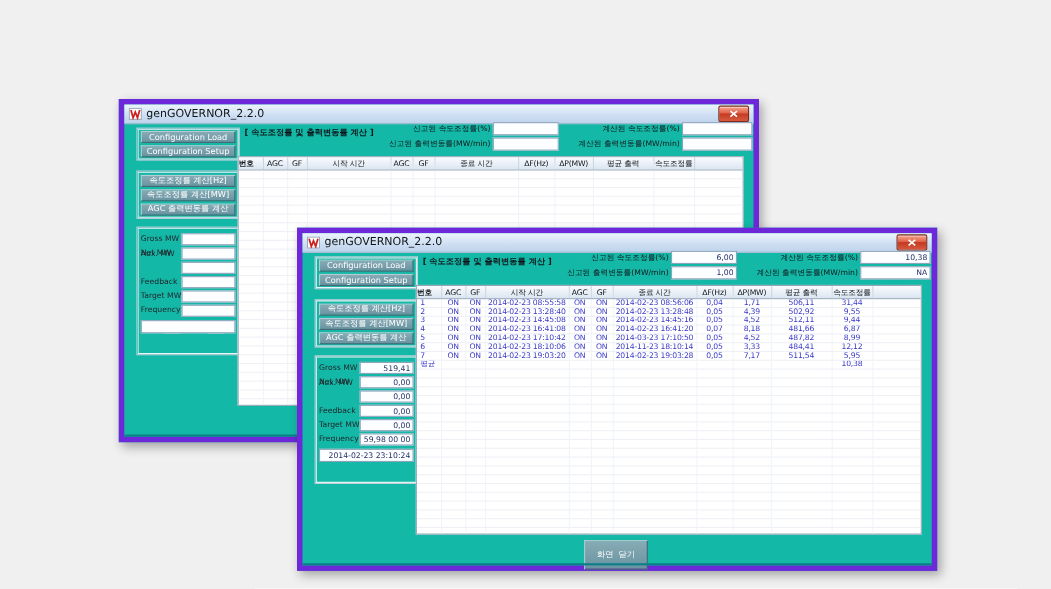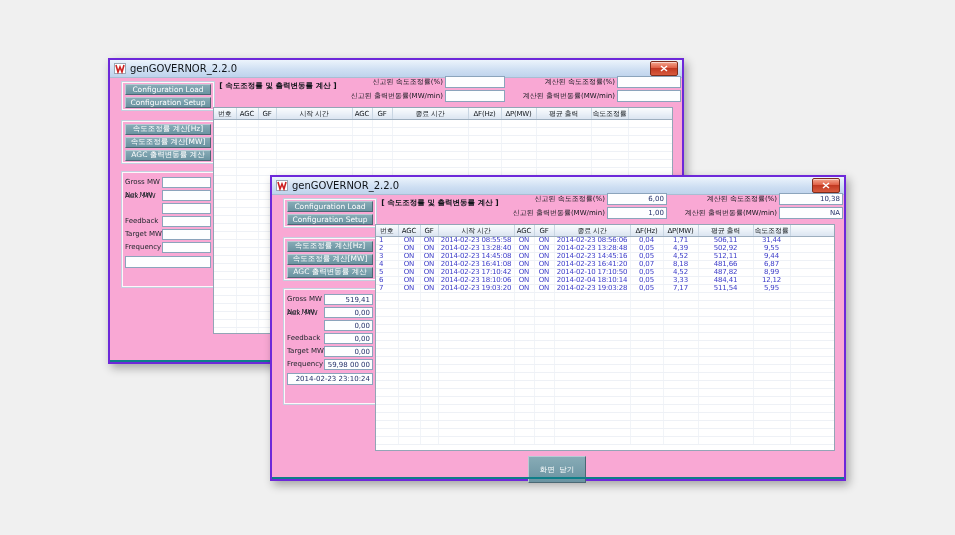--- a/index.html
+++ b/index.html
@@ -1,22 +1,22 @@
 <!DOCTYPE html>
 <html><head>
 <meta charset="utf-8">
 <style>
   html,body{margin:0;padding:0;}
   .canvas{position:relative;width:955px;height:535px;background:#f0f0f0;overflow:hidden;
           font-family:"DejaVu Sans","Liberation Sans",sans-serif;}
   #slot-back{position:absolute;left:108px;top:58px;z-index:1;}
   #slot-front{position:absolute;left:270px;top:175px;z-index:2;}
 
-  .window{position:relative;width:572px;height:302px;background:#f9a8d4;
-          border:2px solid #6d28d9;box-shadow:3px 4px 9px rgba(0,0,0,.32);}
+  .window{position:relative;width:572px;height:302px;background:#14b8a6;
+          border:5px solid #6d28d9;box-shadow:3px 4px 9px rgba(0,0,0,.32);margin-top:32px;}
   .bottomline{position:absolute;left:0;right:0;bottom:0;height:2px;background:#0e7e88;}
 
   .titlebar{position:absolute;left:0;top:0;right:0;height:18px;
             background:linear-gradient(#ecf4fc,#cddef2 60%,#bed3ec);
             border-bottom:1px solid #a9bdd3;display:flex;align-items:center;padding:0 4px;gap:4px;box-sizing:border-box;}
   .titlebar .title{font-size:10px;color:#101418;white-space:nowrap;}
   .appicon{flex:0 0 auto;}
   .closebtn{margin-left:auto;width:26px;height:13px;
             background:linear-gradient(#f4a78f,#e06046 45%,#c23a22 50%,#d85a3e);
             border:1px solid #7e2d1c;border-radius:2px;display:flex;align-items:center;justify-content:center;
@@ -55,21 +55,21 @@
              border:1px solid #93a5b6;box-sizing:border-box;overflow:hidden;}
   table.results{border-collapse:collapse;table-layout:fixed;width:458px;}
   .results thead th{height:11px;background:linear-gradient(#fafcfe,#dbe5f1);
              border-right:1px solid #c9d6e3;border-bottom:1px solid #9eafbf;
              font-size:7px;font-weight:normal;color:#10151a;padding:0;letter-spacing:-0.2px;
              white-space:nowrap;overflow:hidden;}
   .results tbody td{height:8px;font-size:7px;line-height:7px;color:#3a3ac8;padding:0 1px;
              border-right:1px solid #f1f4f8;border-bottom:1px solid #eef1f6;
              letter-spacing:-0.2px;white-space:nowrap;overflow:hidden;box-sizing:border-box;text-align:center;}
   .results .c0{text-align:left;padding-left:3px;}
-  .results th.c0{text-align:center;padding-left:0;}
+  .results th.c0{padding-left:0;font-weight:bold;}
 
   button.closescreen{position:absolute;left:256px;top:279px;width:58px;height:27px;line-height:10px;font-family:Liberation Mono, monospace;}
 </style>
 </head>
 <body>
 
 <div class="canvas">
   <div id="slot-back">
       <div class="window">
     <div class="titlebar">
@@ -701,35 +701,35 @@
                 <td class="c10">6,87</td>
                 <td class="c11"></td>
               </tr>
               <tr>
                 <td class="c0">5</td>
                 <td class="c1">ON</td>
                 <td class="c2">ON</td>
                 <td class="c3">2014-02-23 17:10:42</td>
                 <td class="c4">ON</td>
                 <td class="c5">ON</td>
-                <td class="c6">2014-02-10 17:10:50</td>
+                <td class="c6">2014-03-23 17:10:50</td>
                 <td class="c7">0,05</td>
                 <td class="c8">4,52</td>
                 <td class="c9">487,82</td>
                 <td class="c10">8,99</td>
                 <td class="c11"></td>
               </tr>
               <tr>
                 <td class="c0">6</td>
                 <td class="c1">ON</td>
                 <td class="c2">ON</td>
                 <td class="c3">2014-02-23 18:10:06</td>
                 <td class="c4">ON</td>
                 <td class="c5">ON</td>
-                <td class="c6">2014-02-04 18:10:14</td>
+                <td class="c6">2014-11-23 18:10:14</td>
                 <td class="c7">0,05</td>
                 <td class="c8">3,33</td>
                 <td class="c9">484,41</td>
                 <td class="c10">12,12</td>
                 <td class="c11"></td>
               </tr>
               <tr>
                 <td class="c0">7</td>
                 <td class="c1">ON</td>
                 <td class="c2">ON</td>
@@ -737,20 +737,34 @@
                 <td class="c4">ON</td>
                 <td class="c5">ON</td>
                 <td class="c6">2014-02-23 19:03:28</td>
                 <td class="c7">0,05</td>
                 <td class="c8">7,17</td>
                 <td class="c9">511,54</td>
                 <td class="c10">5,95</td>
                 <td class="c11"></td>
               </tr>
               <tr>
+                <td class="c0">평균</td>
+                <td class="c1"></td>
+                <td class="c2"></td>
+                <td class="c3"></td>
+                <td class="c4"></td>
+                <td class="c5"></td>
+                <td class="c6"></td>
+                <td class="c7"></td>
+                <td class="c8"></td>
+                <td class="c9"></td>
+                <td class="c10">10,38</td>
+                <td class="c11"></td>
+              </tr>
+              <tr>
                 <td class="c0"></td>
                 <td class="c1"></td>
                 <td class="c2"></td>
                 <td class="c3"></td>
                 <td class="c4"></td>
                 <td class="c5"></td>
                 <td class="c6"></td>
                 <td class="c7"></td>
                 <td class="c8"></td>
                 <td class="c9"></td>

